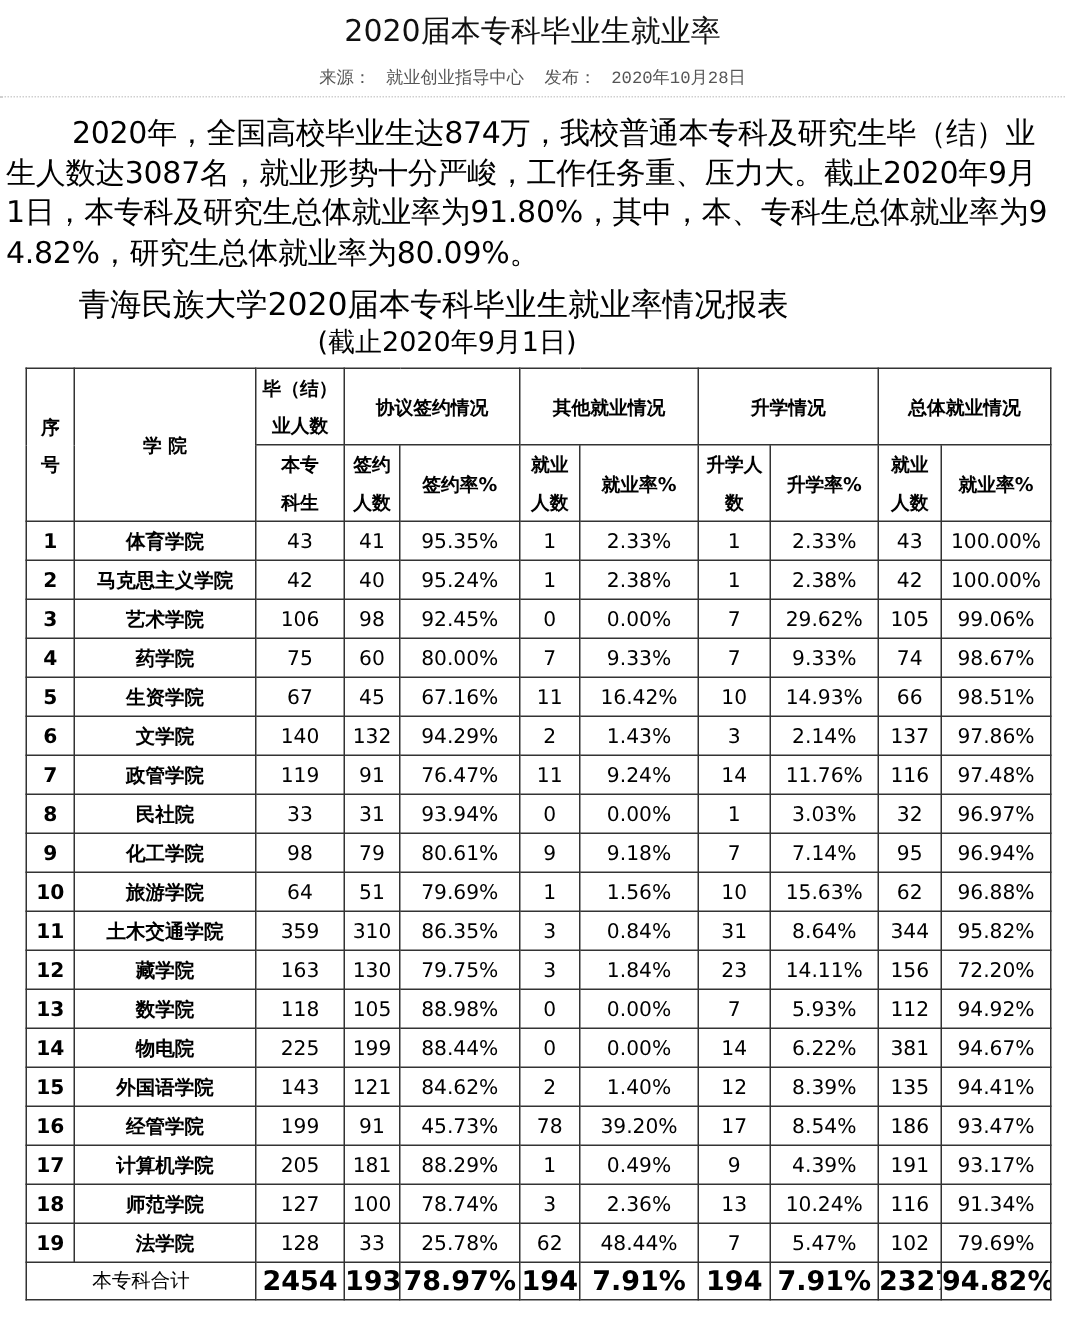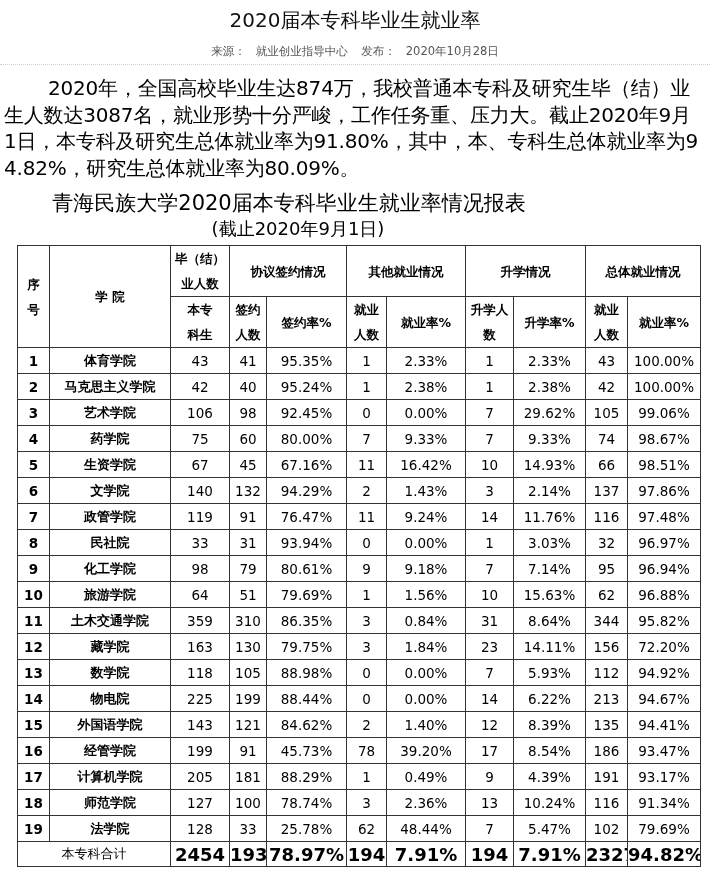--- a/index.html
+++ b/index.html
@@ -8,21 +8,21 @@
     font-family: "DejaVu Sans", "Liberation Sans", sans-serif; color: #000;
   }
   .title {
     position: absolute; left: 0; top: 7px; width: 710px; text-align: center;
     font-size: 20px; line-height: 26px; color: #111;
   }
   .meta {
     position: absolute; left: 0; top: 43px; width: 710px; text-align: center;
     font-size: 11.5px; line-height: 16px; color: #555;
   }
-  .meta span + span { margin-left: 10px; }
+  .meta span + span { margin-left: 10px; font-family: Liberation Mono, monospace; }
   .sep {
     position: absolute; left: 0; top: 64px; width: 710px; height: 0;
     border-top: 1px dotted #cfcfcf;
   }
   .intro {
     position: absolute; left: 4px; top: 75px; width: 696px;
     font-size: 20px; line-height: 26.7px; color: #000;
     text-indent: 44px; letter-spacing: -0.2px; margin: 0;
     word-break: break-all;
   }
@@ -281,21 +281,21 @@
       <tr>
         <td class="idx">14</td>
         <td class="college">物电院</td>
         <td>225</td>
         <td>199</td>
         <td>88.44%</td>
         <td>0</td>
         <td>0.00%</td>
         <td>14</td>
         <td>6.22%</td>
-        <td>213</td>
+        <td>381</td>
         <td>94.67%</td>
       </tr>
       <tr>
         <td class="idx">15</td>
         <td class="college">外国语学院</td>
         <td>143</td>
         <td>121</td>
         <td>84.62%</td>
         <td>2</td>
         <td>1.40%</td>

